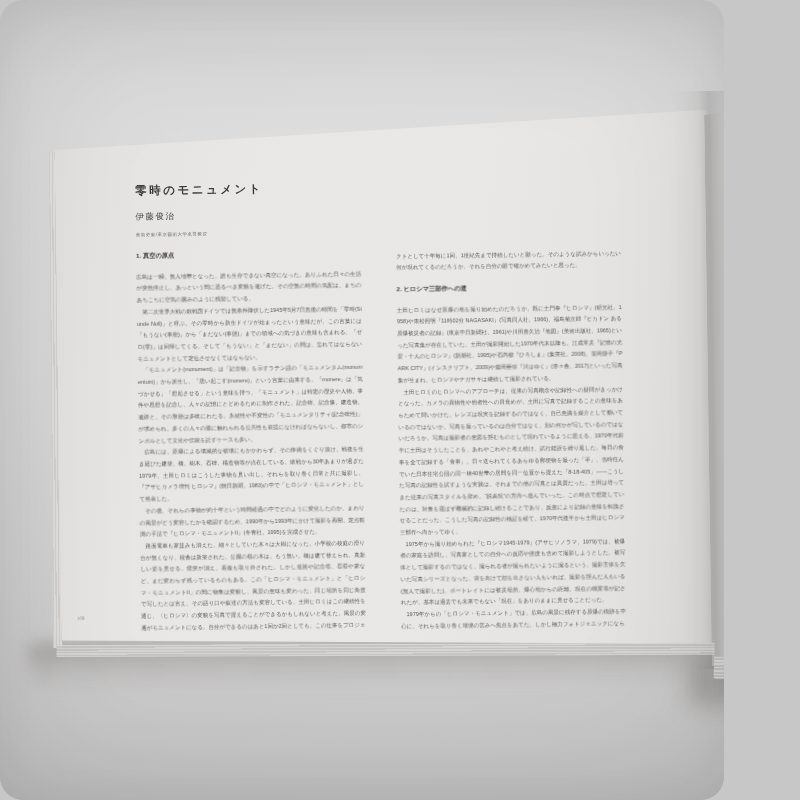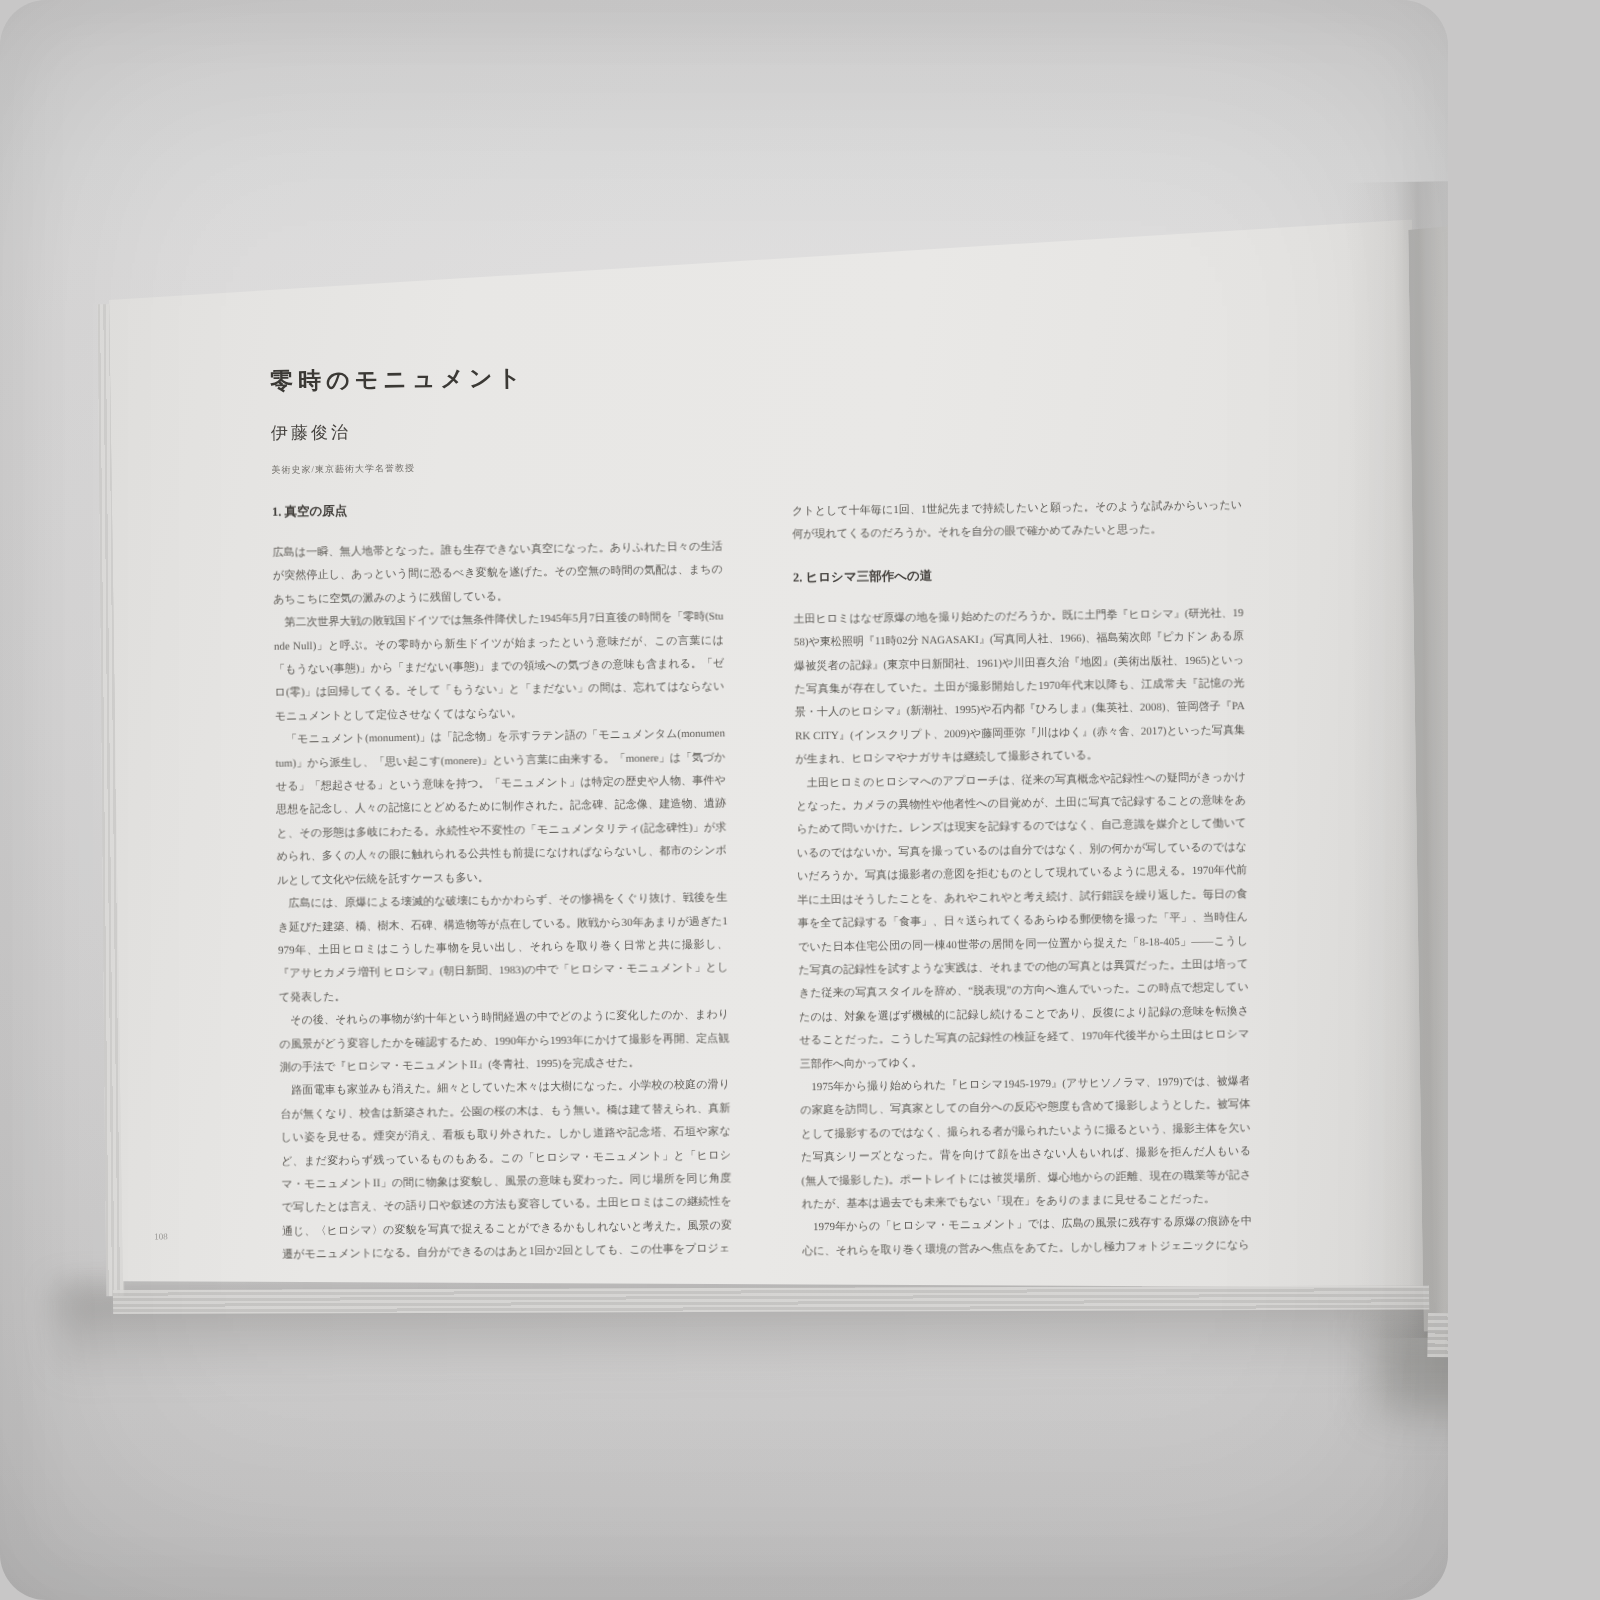--- a/index.html
+++ b/index.html
@@ -2,21 +2,21 @@
 <html><head>
 <meta charset="utf-8">
 <style>
   * { margin:0; padding:0; box-sizing:border-box; }
   html,body { background:#c8c7c7; }
   .photo {
     position:relative; width:724px; height:800px; overflow:hidden;
     background:
       radial-gradient(130% 95% at 55% 38%, rgba(255,255,255,0.18), rgba(0,0,0,0.05)),
       linear-gradient(180deg,#d4d3d3 0%,#dadada 10%,#dcdbdb 16%,#d8d7d7 45%,#d2d1d1 70%,#cccbcb 88%,#c5c4c4 100%);
-    font-family:Liberation Serif, serif;
+    font-family:Liberation Sans, sans-serif;
     border-radius:23px;
   }
   .photo::after {
     content:""; position:absolute; inset:0; pointer-events:none;
     box-shadow: inset 0 0 150px rgba(0,0,0,0.10), inset 0 0 45px rgba(0,0,0,0.05);
   }
   .shadow-main {
     position:absolute; left:28px; top:640px; width:792px; height:48px;
     background:linear-gradient(180deg, rgba(100,98,95,0.42) 0%, rgba(112,110,107,0.20) 45%, rgba(120,118,115,0) 100%);
     filter:blur(8px); transform:rotate(-0.5deg);

